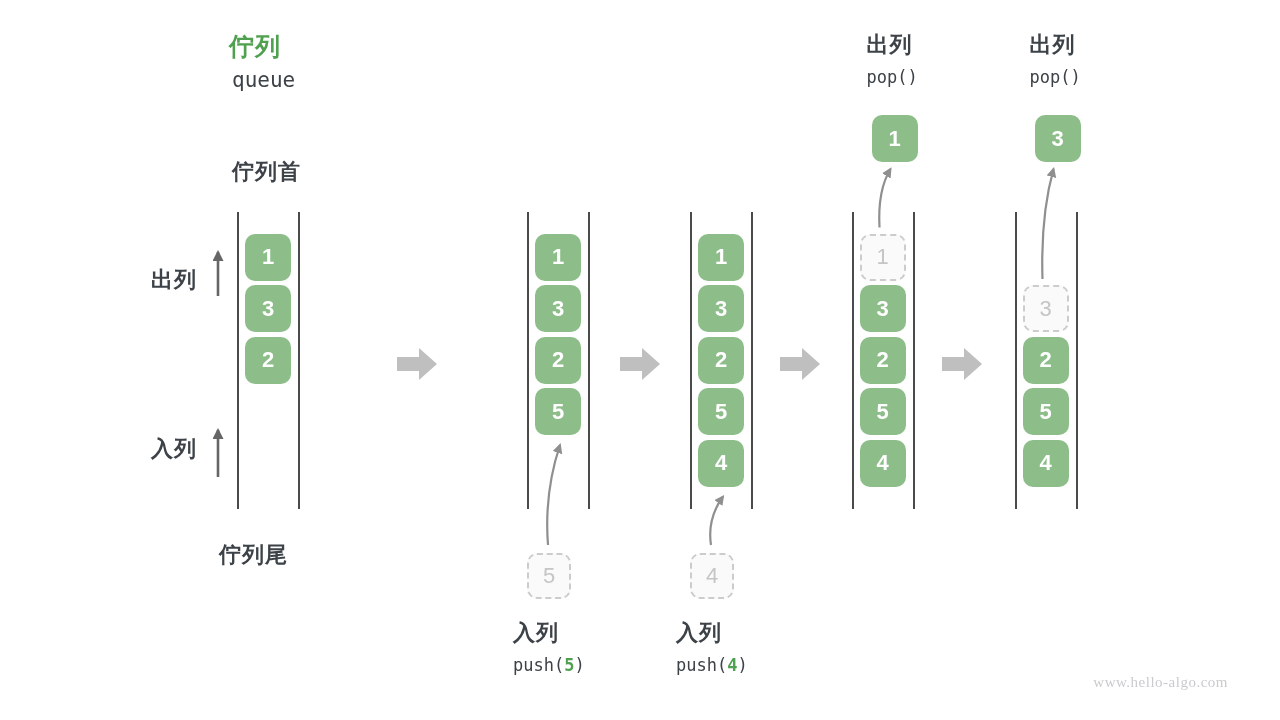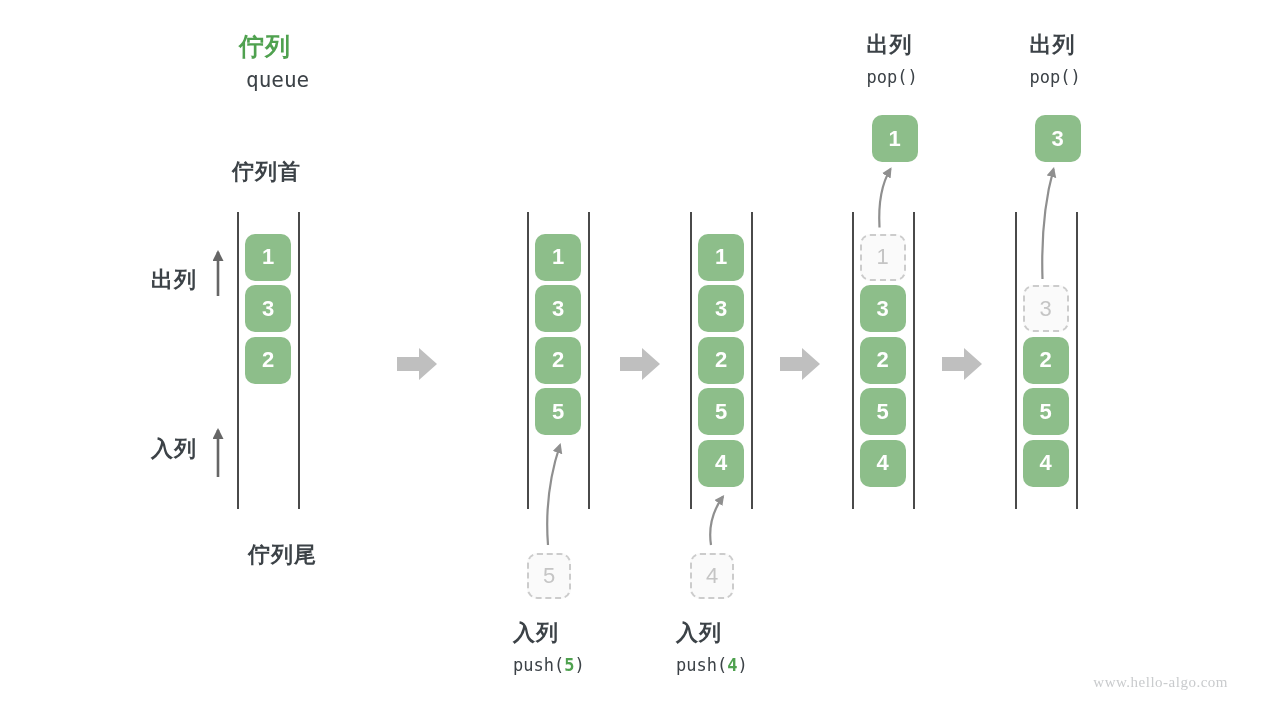--- a/index.html
+++ b/index.html
@@ -4,22 +4,22 @@
 <style>
   html,body{margin:0;padding:0;}
   body{
     width:1280px;height:720px;overflow:hidden;
     background:var(--background,#fff);
     font-family:"Liberation Sans","DejaVu Sans",sans-serif;
   }
   .canvas{position:relative;width:1280px;height:720px;}
   .mono{font-family:"DejaVu Sans Mono","Liberation Mono",monospace;}
 
-  .title-zh{position:absolute;left:239px;top:30px;font-size:25px;font-weight:bold;color:var(--accent-green);letter-spacing:1px;}
-  .title-en{position:absolute;left:232px;top:68px;font-size:21px;color:var(--text-dark);margin-left:14px;}
+  .title-zh{position:absolute;left:229px;top:30px;font-size:25px;font-weight:bold;color:var(--accent-green);letter-spacing:1px;}
+  .title-en{position:absolute;left:232px;top:68px;font-size:21px;color:var(--text-dark);}
 
   .zh-label{position:absolute;font-size:22px;font-weight:bold;color:var(--text-dark);letter-spacing:1px;white-space:nowrap;}
   .code-label{position:absolute;font-size:17px;color:var(--text-dark);white-space:nowrap;}
   .code-label .arg{color:var(--accent-green);font-weight:bold;}
 
   .vline{position:absolute;width:2px;background:var(--line-gray);}
   .cell{
     position:absolute;width:46px;height:47px;border-radius:10px;
     display:flex;align-items:center;justify-content:center;
     font-size:22px;font-weight:bold;box-sizing:border-box;
@@ -42,21 +42,21 @@
 </style>
 </head>
 <body style="--background: #FFFFFF; --accent-green: #4FA14F; --box-green: #8DBE8A; --box-text: #FFFFFF; --ghost-border: #CCCCCC; --ghost-fill: #FAFAFA; --ghost-text: #C5C5C5; --text-dark: #3C4247; --line-gray: #4A4A4A; --block-arrow: #BFBFBF; --curve-arrow: #8F8F8F; --side-arrow: #666666; --watermark: #C9CBCD;">
 
 <div class="canvas">
 
   <div class="title-zh">佇列</div>
   <div class="title-en mono">queue</div>
 
   <div class="zh-label" style="left:232px;top:157px;">佇列首</div>
-  <div class="zh-label" style="left:248px;top:540px;">佇列尾</div>
+  <div class="zh-label" style="left:219px;top:540px;">佇列尾</div>
   <div class="zh-label" style="left:151px;top:265px;">出列</div>
   <div class="zh-label" style="left:151px;top:434px;">入列</div>
 
   <svg id="overlay">
     <defs>
       <marker id="mCurve" markerUnits="userSpaceOnUse" markerWidth="12" markerHeight="12" refX="8" refY="5" orient="auto">
         <path class="head-curve" d="M0,0 L10,5 L0,10 Z"></path>
       </marker>
       <marker id="mSide" markerUnits="userSpaceOnUse" markerWidth="13" markerHeight="13" refX="9" refY="5.5" orient="auto">
         <path class="head-side" d="M0,0 L11,5.5 L0,11 Z"></path>

